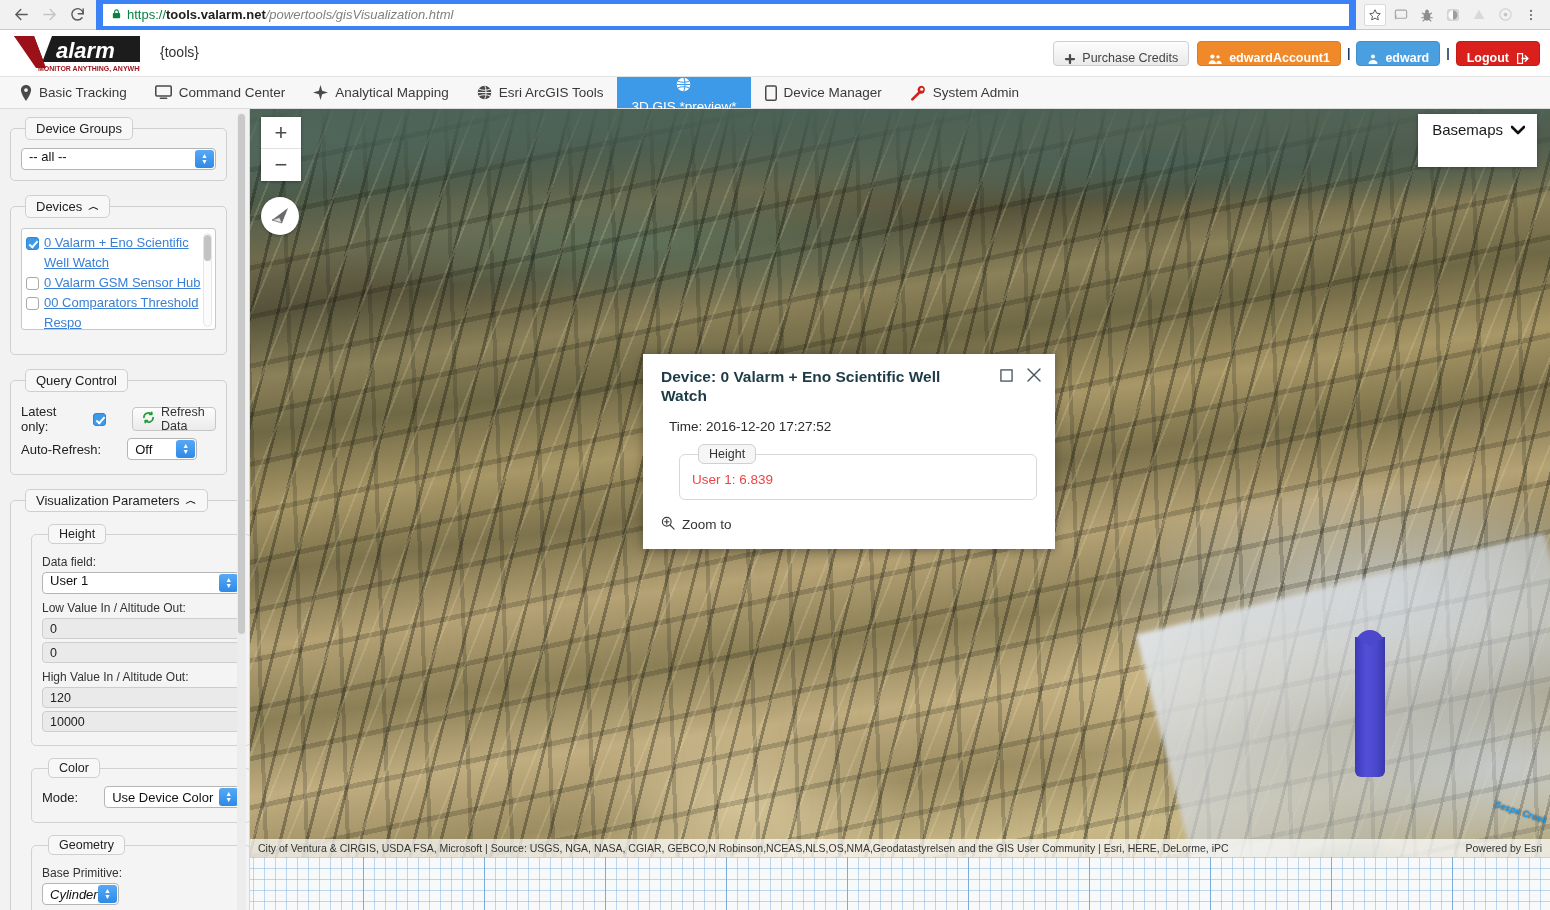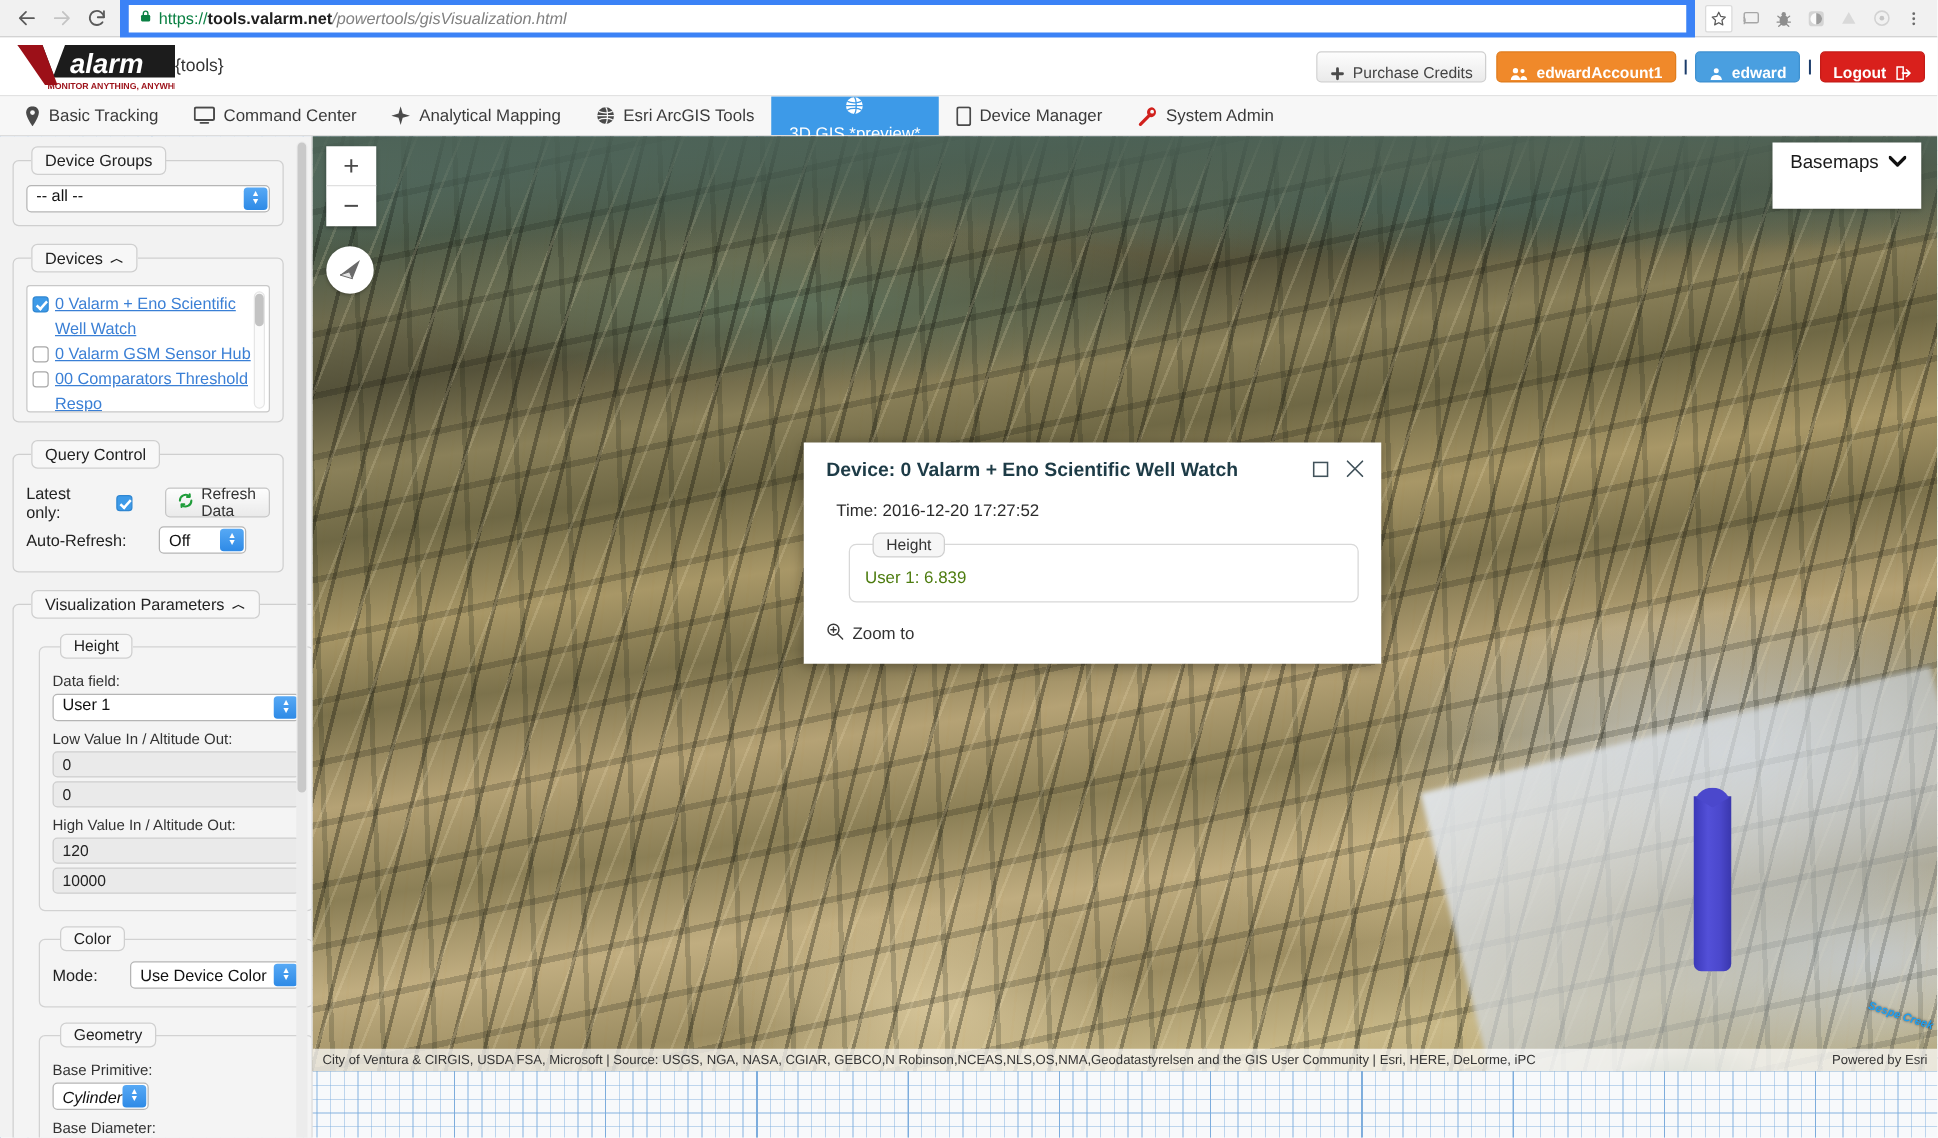--- a/index.html
+++ b/index.html
@@ -62,21 +62,21 @@
   
   .app-header {
     height: 47px;
     background: #ffffff;
     border-bottom: 1px solid #e2e2e2;
     display: flex;
     align-items: center;
     padding: 0 10px 0 12px;
     position: relative;
   }
-  .logo-wrap { display: flex; align-items: flex-end; gap: 0; }
+  .logo-wrap { display: flex; align-items: flex-end; gap: 20px; }
   .logo {
     position: relative;
     width: 128px; height: 38px;
     display: block;
   }
   .logo svg { display: block; }
   .tools-tag { font-size: 14px; color: #333; padding-bottom: 12px; font-family: "Liberation Sans", sans-serif;}
 
   .header-right {
     margin-left: auto;
@@ -405,21 +405,21 @@
     font-size: 10.5px; color: #333;
     white-space: nowrap; overflow: hidden;
   }
   .attrib .powered { margin-left: auto; }
   .attrib a { color: #3a3a3a; }
 
   
   .popup {
     position: absolute;
     left: 643px; top: 245px;
-    width: 462px;
+    width: 412px;
     background: #fff;
     box-shadow: 0 2px 10px rgba(0,0,0,.35);
     padding: 14px 18px 16px 18px;
     z-index: 20;
   }
   .popup-title {
     font-size: 15.5px; font-weight: bold; color: #1d3b46;
     margin-right: 60px; line-height: 1.2;
   }
   .popup-actions {
@@ -430,21 +430,21 @@
   .popup-time { font-size: 13.5px; color: #2b2b2b; margin: 14px 0 0 8px; }
   fieldset.popup-fs {
     border: 1px solid #d8d8d8; border-radius: 6px;
     margin: 10px 0 0 18px; padding: 8px 12px 12px 12px;
   }
   fieldset.popup-fs > legend {
     border: 1px solid #d0d0d0; border-radius: 6px;
     background: #f6f6f6; padding: 2px 10px; margin-left: 6px;
     font-size: 12.5px; color: #333;
   }
-  .popup-val { font-size: 13.5px; color: #4d7c0f; }
+  .popup-val { font-size: 13.5px; color: #ef4444; }
   .zoom-to {
     display: inline-flex; align-items: center; gap: 7px;
     margin: 16px 0 0 0; font-size: 13.5px; color: #333;
   }
 </style>
 </head>
 <body>
 
 <div class="browser-bar">
   <div class="nav-btn">
@@ -648,21 +648,21 @@
     <div class="sb-inner">
 
       <fieldset class="panel">
         <legend>Device Groups</legend>
         <div class="mac-select select-full">
           <span>-- all --</span>
           <span class="stepper">▲<br>▼</span>
         </div>
       </fieldset>
 
-      <fieldset class="panel" style="padding-bottom:7px;">
+      <fieldset class="panel" style="padding-bottom:24px;">
         <legend>
           <span>Devices</span>
           <span class="caret-up">︿</span>
         </legend>
         <div class="device-list">
           <div class="dev-row">
             <span class="dev-check on"></span>
             <a class="dev-link">0 Valarm + Eno Scientific Well Watch</a>
           </div>
           <div class="dev-row">

